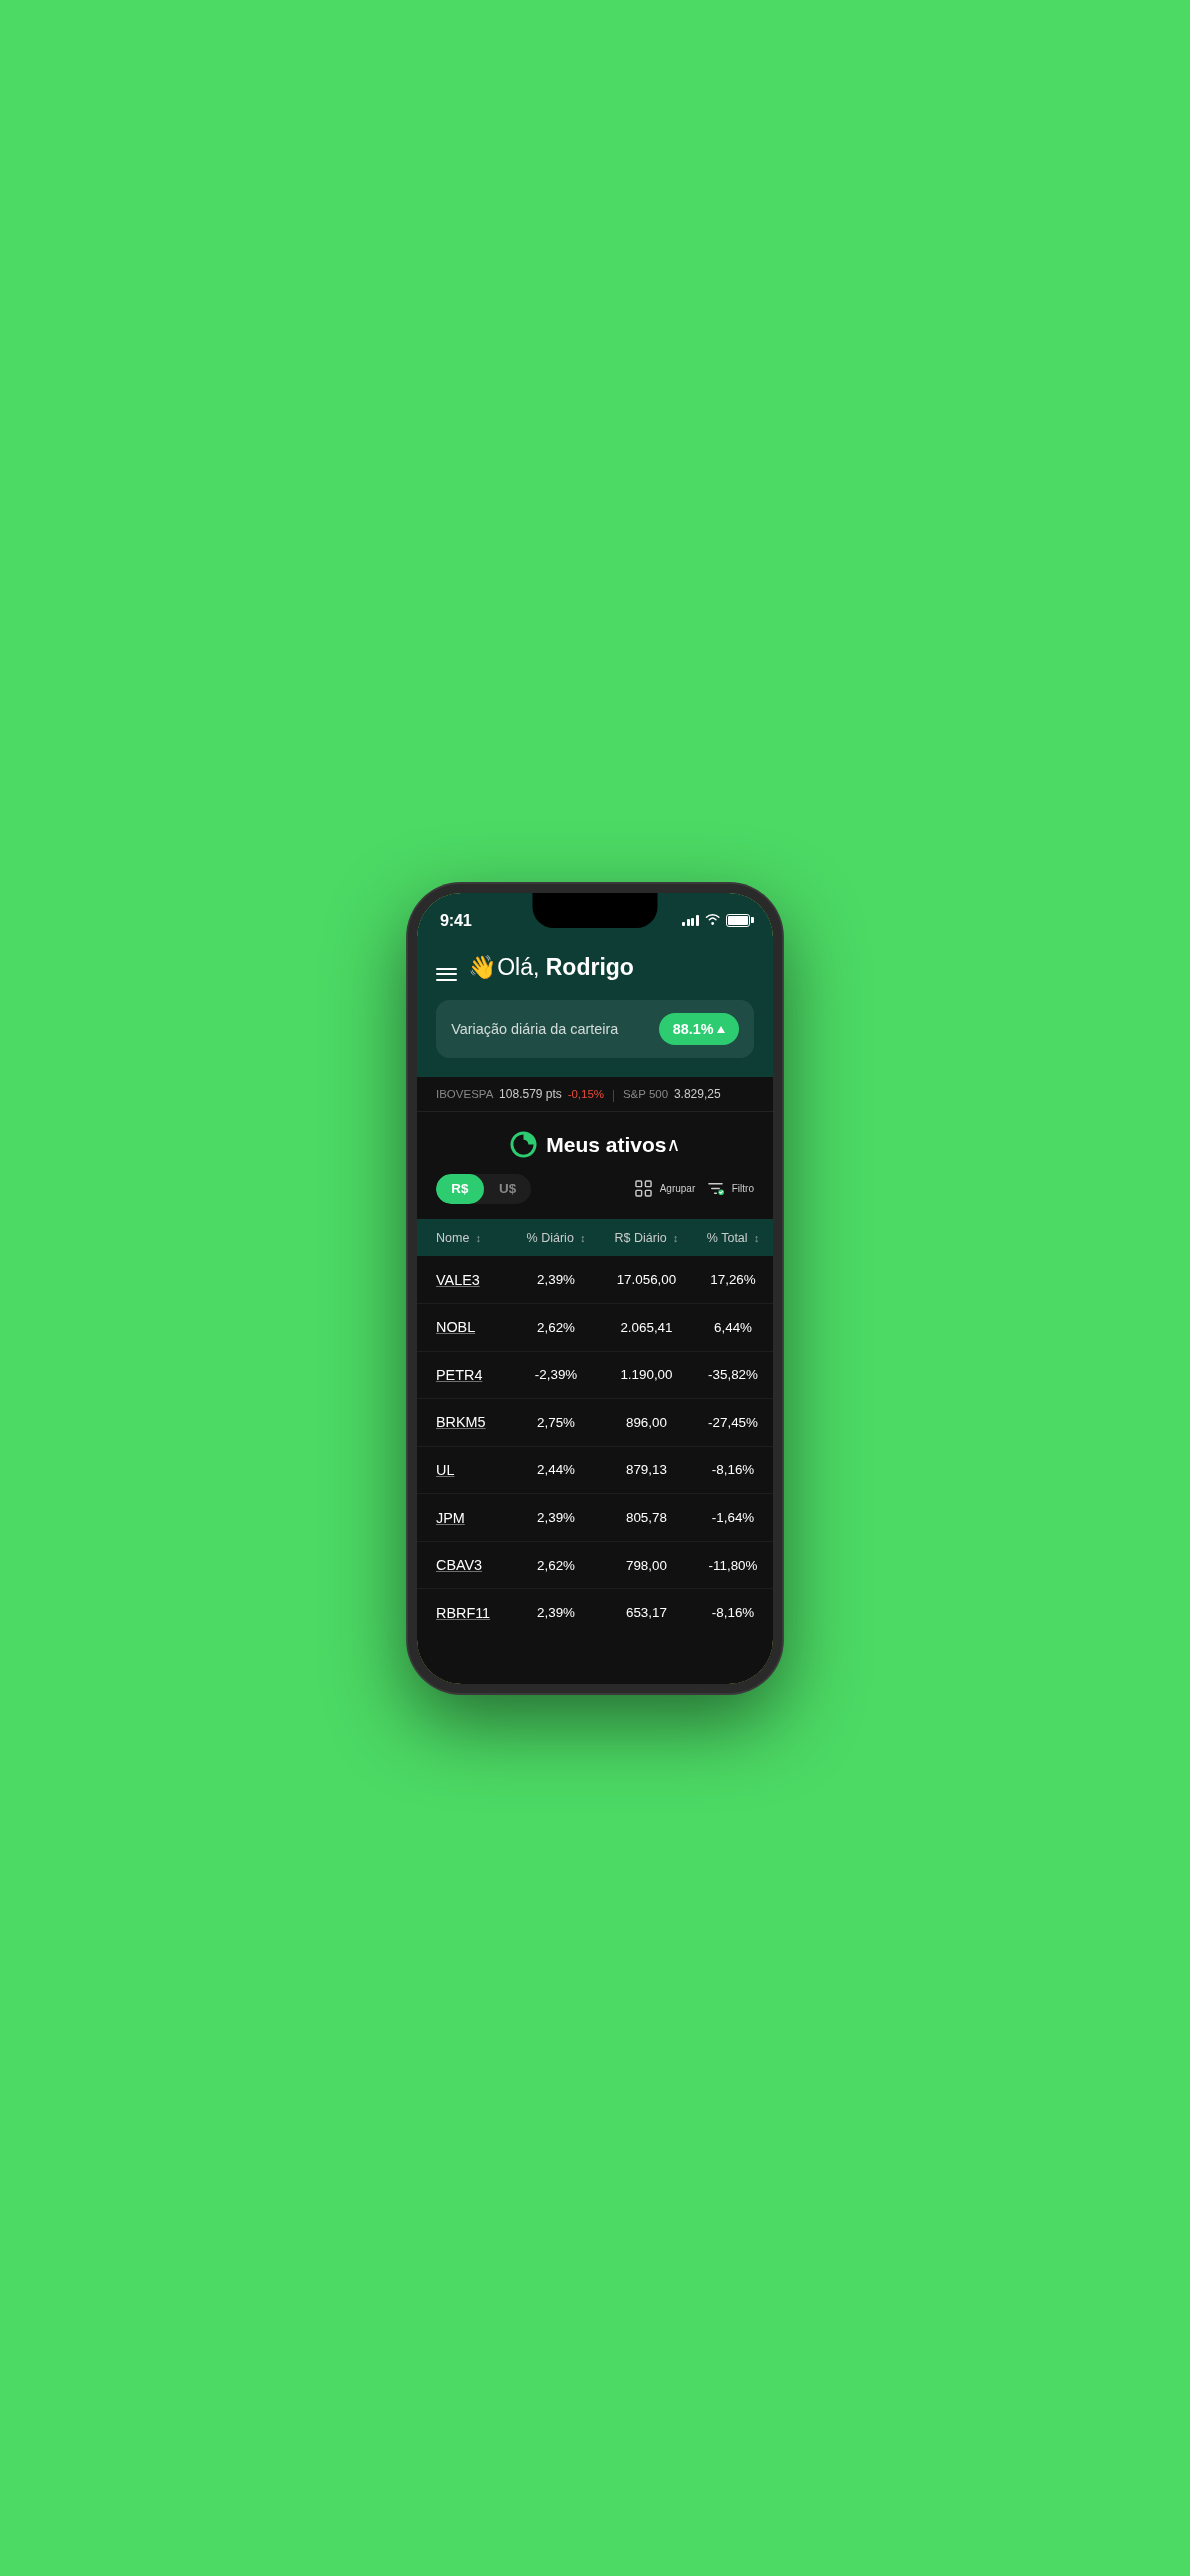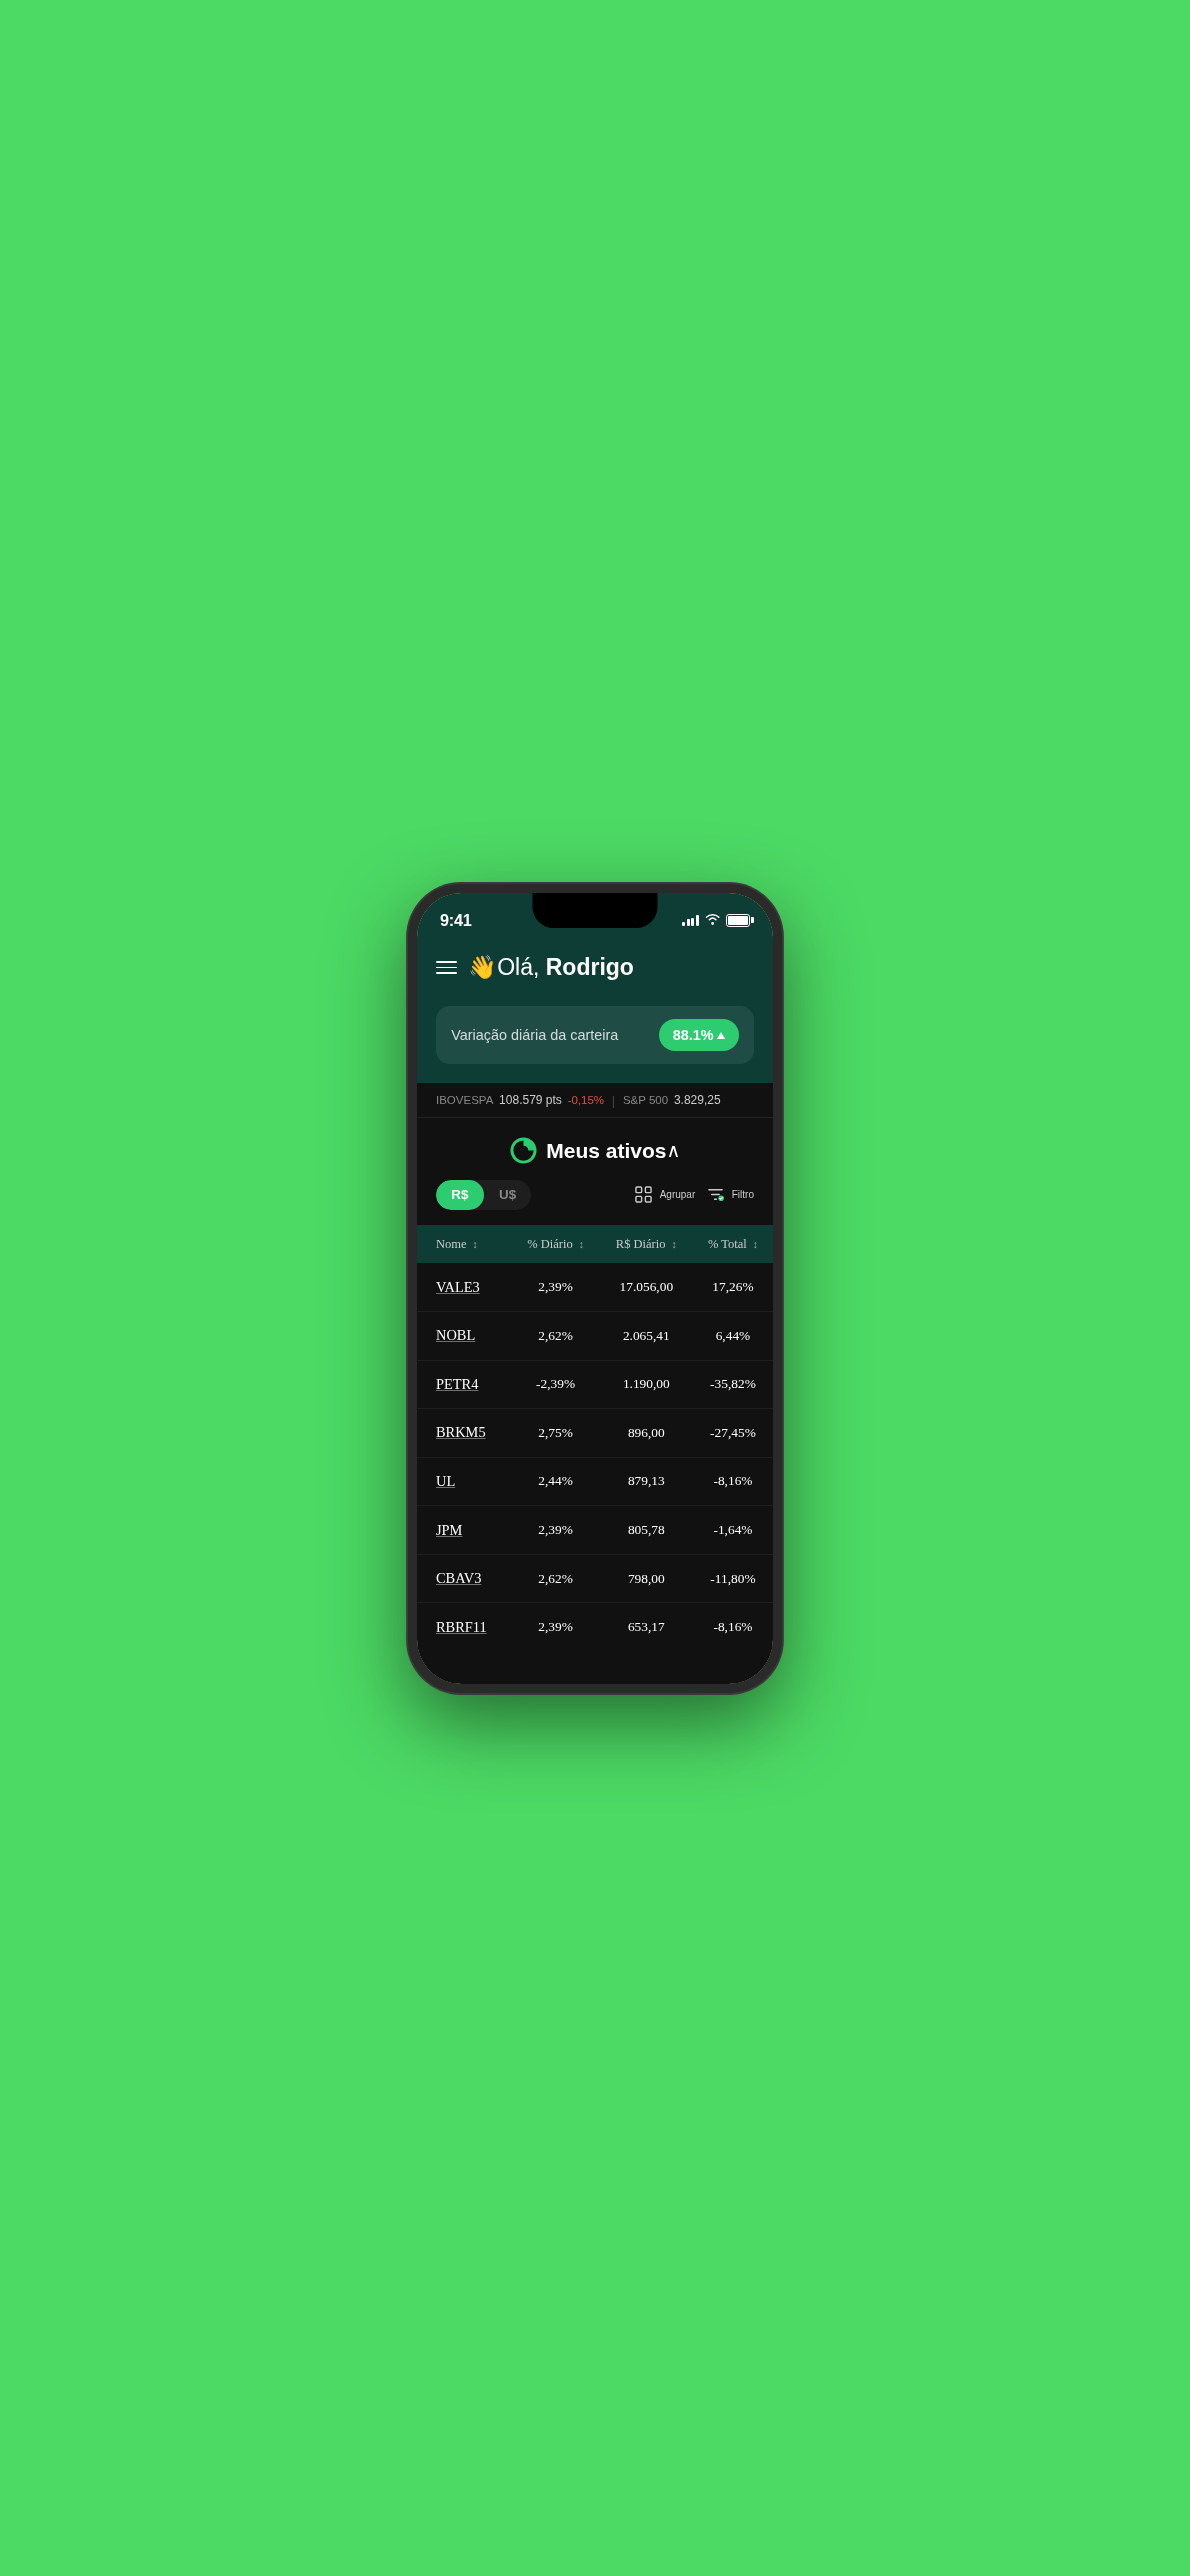--- a/index.html
+++ b/index.html
@@ -148,23 +148,23 @@
 
     
     .header {
       background: #0d3d35;
       padding: 11.5px 19px 19px;
       flex-shrink: 0;
     }
 
     .header-top {
       display: flex;
-      align-items: center;
+      align-items: flex-end;
       gap: 11.5px;
-      margin-bottom: 25px;
+      margin-bottom: 19px;
     }
 
     .hamburger-icon {
       display: flex;
       flex-direction: column;
       gap: 3.8px;
       cursor: pointer;
     }
     .hamburger-icon span {
       width: 21px;
@@ -337,21 +337,20 @@
     .control-btn:last-child {
       margin-left: 0;
       align-items: center;
     }
 
     
     .assets-table {
       width: 100%;
       border-collapse: collapse;
       font-size: 13.4px;
-      font-family: Liberation Serif, serif;
     }
 
     .assets-table thead tr {
       background: #0d3d35;
     }
 
     .assets-table th {
       padding: 11.5px 7.7px;
       text-align: center;
       color: #ccc;

